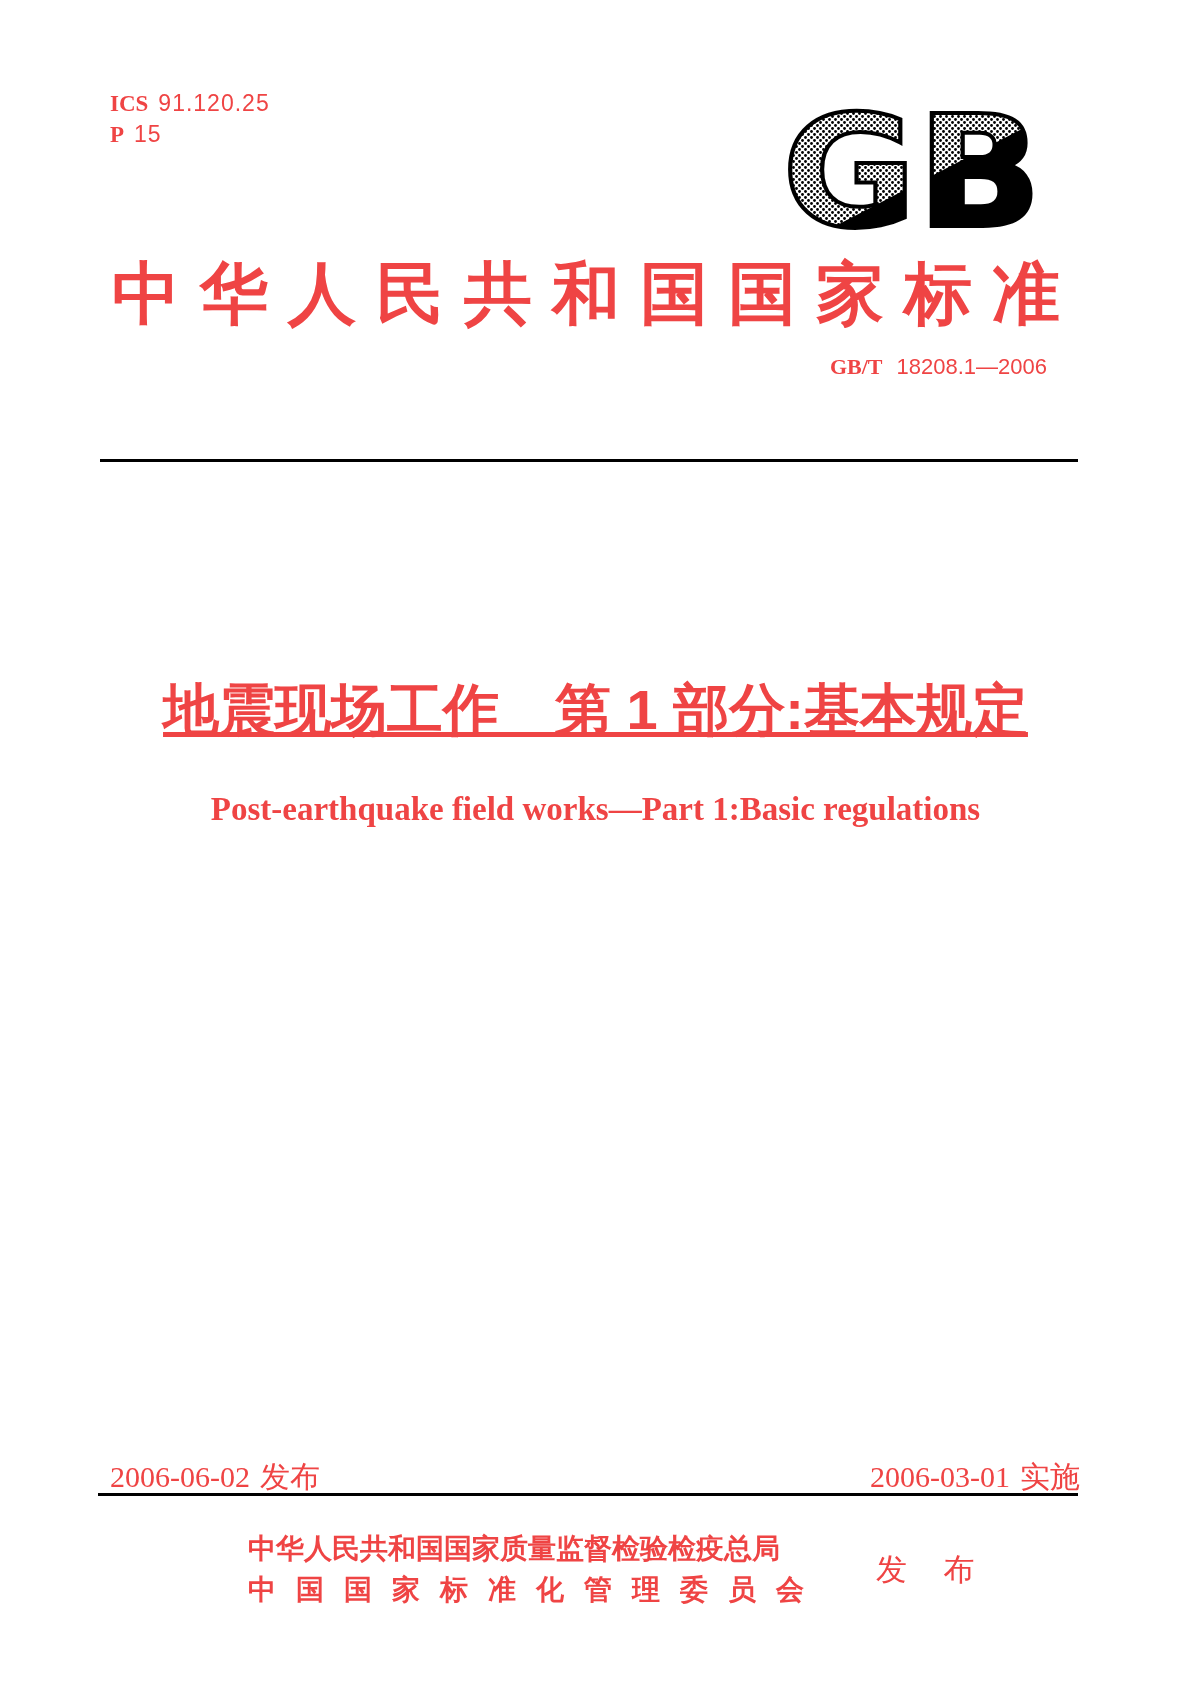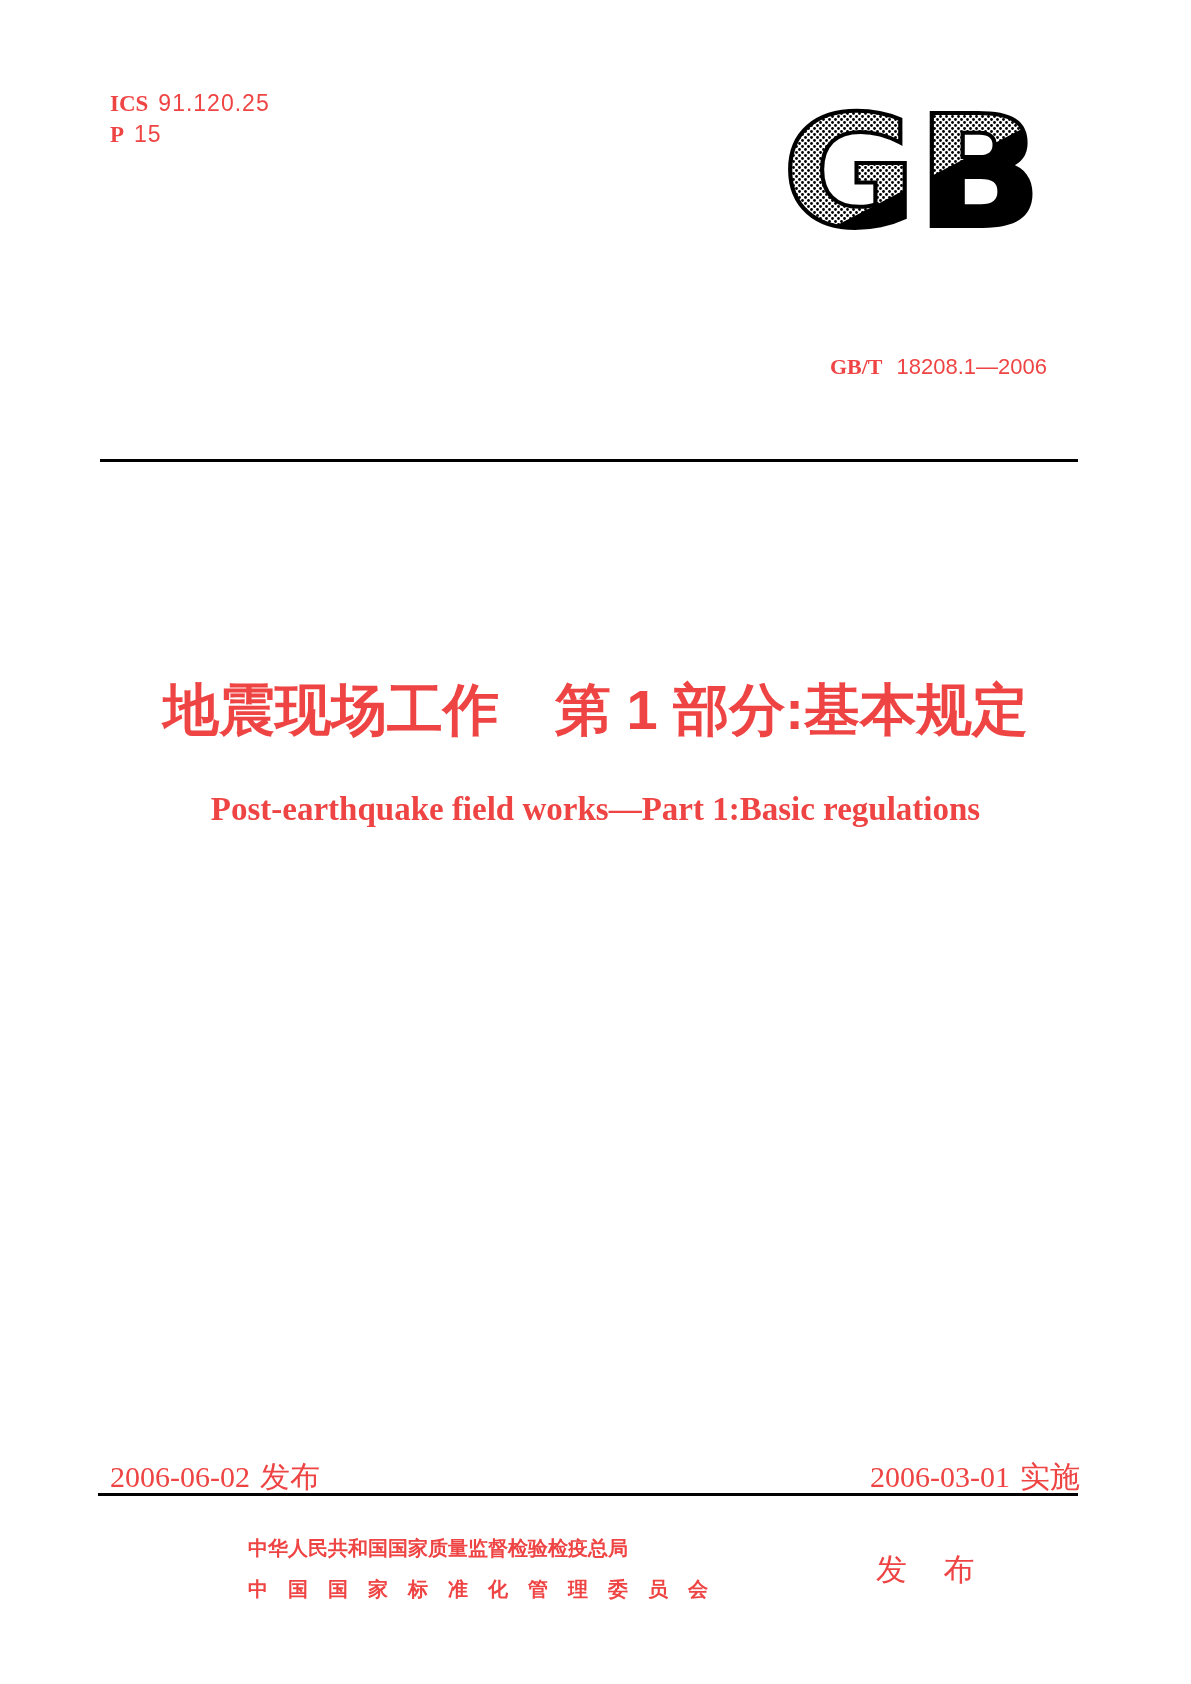--- a/index.html
+++ b/index.html
@@ -18,32 +18,32 @@
 
   .std-num{position:absolute;top:340px;right:144px;font-size:22px;font-weight:bold;white-space:nowrap;line-height:1;}
   .std-num .prefix{font-family:"Liberation Serif","DejaVu Serif",serif;}
   .std-num .num{font-family:"Liberation Sans","DejaVu Sans",sans-serif;margin-left:14px;font-weight:500;}
 
   .rule{position:absolute;background:#000;height:3px;}
   .rule-top{left:100px;top:443px;width:978px;}
   .rule-bottom{left:98px;top:1477px;width:980px;}
 
   .title-cn{position:absolute;left:0;top:666px;width:100%;text-align:center;font-size:56px;font-weight:bold;
-    font-family:"Liberation Sans","DejaVu Sans",sans-serif;line-height:1;white-space:nowrap;}
+    font-family:"Liberation Sans","DejaVu Sans",sans-serif;line-height:1;white-space:nowrap;text-decoration:underline;}
   .title-en{position:absolute;left:0;top:774px;width:100%;text-align:center;font-size:33px;font-weight:bold;
     font-family:"Liberation Serif","DejaVu Serif",serif;line-height:1.2;}
 
   .date-line{position:absolute;top:1444px;font-size:30px;line-height:1.1;white-space:nowrap;
     font-family:Liberation Serif, serif;}
   .date-left{left:110px;}
   .date-right{right:111px;}
   .date-line .cjk{margin-left:10px;}
 
   .issuers{position:absolute;left:248px;top:1512px;width:612px;
-    font-family:"Liberation Serif","DejaVu Serif",serif;font-weight:bold;font-size:20px;line-height:41px;white-space:nowrap;}
+    font-family:"Liberation Serif","DejaVu Serif",serif;font-weight:bold;font-size:28px;line-height:41px;white-space:nowrap;}
   .issuers .line2{letter-spacing:20px;margin-right:-20px;}
 
   .publish-label{position:absolute;left:876px;top:1538px;font-size:31px;letter-spacing:14px;margin-right:-14px;
     font-family:"Liberation Sans","DejaVu Sans",sans-serif;white-space:nowrap;line-height:1;}
 </style>
 </head>
 <body>
 
 <div class="page">
 
@@ -66,20 +66,21 @@
       <clipPath id="shadowclip">
         <polygon points="40,128 267,10 267,128 0,128"></polygon>
       </clipPath>
     </defs>
     <g font-family="'DejaVu Sans','Liberation Sans',sans-serif" font-weight="bold" font-size="155">
       <text x="2" y="120" textLength="260" lengthAdjust="spacingAndGlyphs" fill="url(#halftone)" stroke="#000000" stroke-width="4">GB</text>
       <text x="2" y="120" textLength="260" lengthAdjust="spacingAndGlyphs" fill="#000000" clip-path="url(#shadowclip)">GB</text>
     </g>
   </svg>
 
+  <div class="header-title">中华人民共和国国家标准</div>
 
   <div class="std-num">
     <span class="prefix">GB/T</span><span class="num">18208.1—2006</span>
   </div>
 
   <div class="rule rule-top"></div>
 
   <div class="title-cn">地震现场工作　第 1 部分:基本规定</div>
   <div class="title-en">Post-earthquake field works—Part 1:Basic regulations</div>
 

